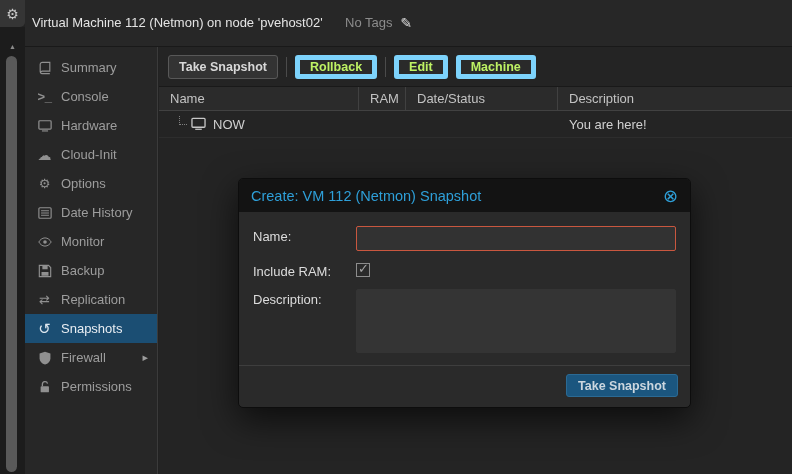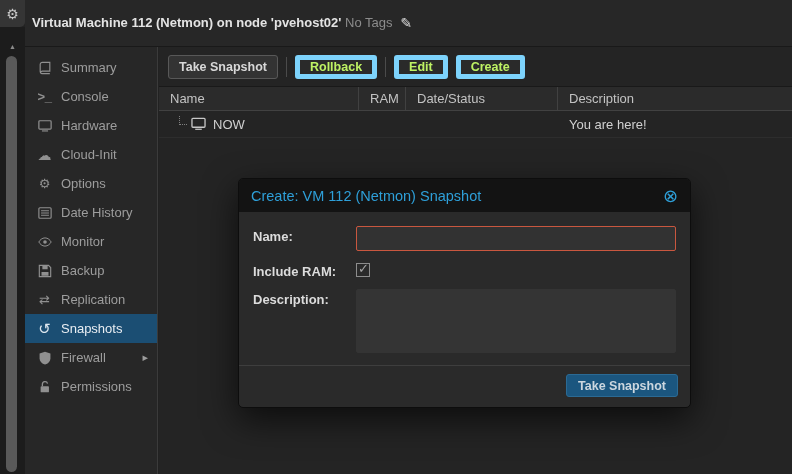--- a/index.html
+++ b/index.html
@@ -9,21 +9,21 @@
   
   #gear-tile{position:absolute;left:0;top:0;width:25px;height:27px;background:#353535;border-radius:0 0 5px 0;display:flex;align-items:center;justify-content:center;color:#c7c7c7;font-size:14px;cursor:pointer}
 
   
   #left-rail{position:absolute;left:0;top:27px;width:25px;height:447px;background:#1c1c1c}
   #rail-arrow{position:absolute;left:0;top:16px;width:25px;text-align:center;font-size:7px;color:#8a8a8a;cursor:pointer}
   #rail-thumb{position:absolute;left:6px;top:29px;width:11px;bottom:2px;background:#595959;border-radius:6px;cursor:pointer}
 
   
   #header{position:absolute;left:25px;top:0;width:767px;height:47px;background:#272727;border-bottom:1px solid #191919}
-  #vm-title{position:absolute;left:7px;top:15px;font-weight:bold;color:#e4e4e4}
+  #vm-title{position:absolute;left:7px;top:15px;font-weight:normal;color:#e4e4e4}
   #tags{position:absolute;left:320px;top:15px;color:#8c8c8c;display:flex;align-items:flex-start}
   #edit-tags{margin-left:8px;color:#dedede;font-size:14px;cursor:pointer}
 
   
   #sidebar{position:absolute;left:25px;top:47px;width:133px;height:427px;background:#272727;border-right:1px solid #3b3b3b;padding-top:6px}
   .side-item{height:29px;display:flex;align-items:center;padding-left:11px;color:#9d9d9d;cursor:pointer}
   .side-item .ico{width:17px;display:inline-flex;justify-content:center;align-items:center;color:#909090;font-size:13px;margin-right:8px;flex:none}
   .side-item svg{width:14px;height:14px}
   .side-item.selected{background:#1b4e73;color:#e9eef3}
   .side-item.selected .ico{color:#dce6ee}
@@ -48,21 +48,21 @@
   .row-ico{color:#c8c8c8;display:inline-flex;margin-right:7px;flex:none}
   .row-ico svg{width:15px;height:14px}
 
   
   #dialog{position:absolute;left:238px;top:178px;width:453px;background:#2a2a2a;border:1px solid #0d0d0d;border-radius:5px;box-shadow:0 12px 34px rgba(0,0,0,.65)}
   #dlg-header{height:33px;background:#131313;border-radius:4px 4px 0 0;display:flex;align-items:center;padding:0 12px}
   #dlg-title{color:#2e9fd8;font-size:14.5px;font-weight:normal}
   #dlg-close{margin-left:auto;color:#2e9fd8;font-size:18px;line-height:1;cursor:pointer}
   #dlg-body{padding:14px 14px 0}
   .frow{display:flex;margin-bottom:10px}
-  .flabel{width:103px;font-weight:bold;color:#dcdcdc;padding-top:3px;flex:none}
+  .flabel{width:103px;font-weight:normal;color:#dcdcdc;padding-top:3px;flex:none}
   #name-input{flex:1;height:25px;background:#323232;border:1px solid #c9573f;border-radius:2px;color:#ddd;padding:0 6px;font:inherit;outline:none}
   #ram-checkbox{width:14px;height:14px;border:1px solid #8d8d8d;background:#2a2a2a;position:relative;margin-top:2px;cursor:pointer}
   #ram-checkbox.checked::after{content:"✓";position:absolute;left:1px;top:-3px;color:#a5a5a5;font-size:13px}
   #desc-textarea{flex:1;height:64px;background:#343434;border:1px solid #343434;border-radius:2px;color:#ddd;font:inherit;padding:4px 6px;resize:none;outline:none}
   #dlg-footer{margin-top:12px;border-top:1px solid #3e3e3e;display:flex;justify-content:flex-end;padding:8px 12px 10px}
   #dlg-submit{height:23px;padding:0 11px;background:#1b567f;border:1px solid #2b6a94;border-radius:3px;color:#ccd7df;font-weight:bold;font-size:12.5px;cursor:pointer;display:inline-flex;align-items:center}
 </style>
 </head>
 <body>
 
@@ -168,21 +168,21 @@
     </div>
   </div>
 
 <div id="content">
   <div id="toolbar">
       <button class="tb-btn enabled">Take Snapshot</button>
       <span class="tb-sep"></span>
       <button class="tb-btn disabled">Rollback</button>
       <span class="tb-sep"></span>
       <button class="tb-btn disabled">Edit</button>
-      <button class="tb-btn disabled">Create</button>
+      <button class="tb-btn disabled">Machine</button>
     </div>
   <div id="grid-header">
       <div class="gh-cell w0">Name</div>
       <div class="gh-cell w1">RAM</div>
       <div class="gh-cell w2">Date/Status</div>
       <div class="gh-cell w3">Description</div>
     </div>
   <div id="grid-body">
       <div class="grid-row">
         <div class="gr-cell first w0">

